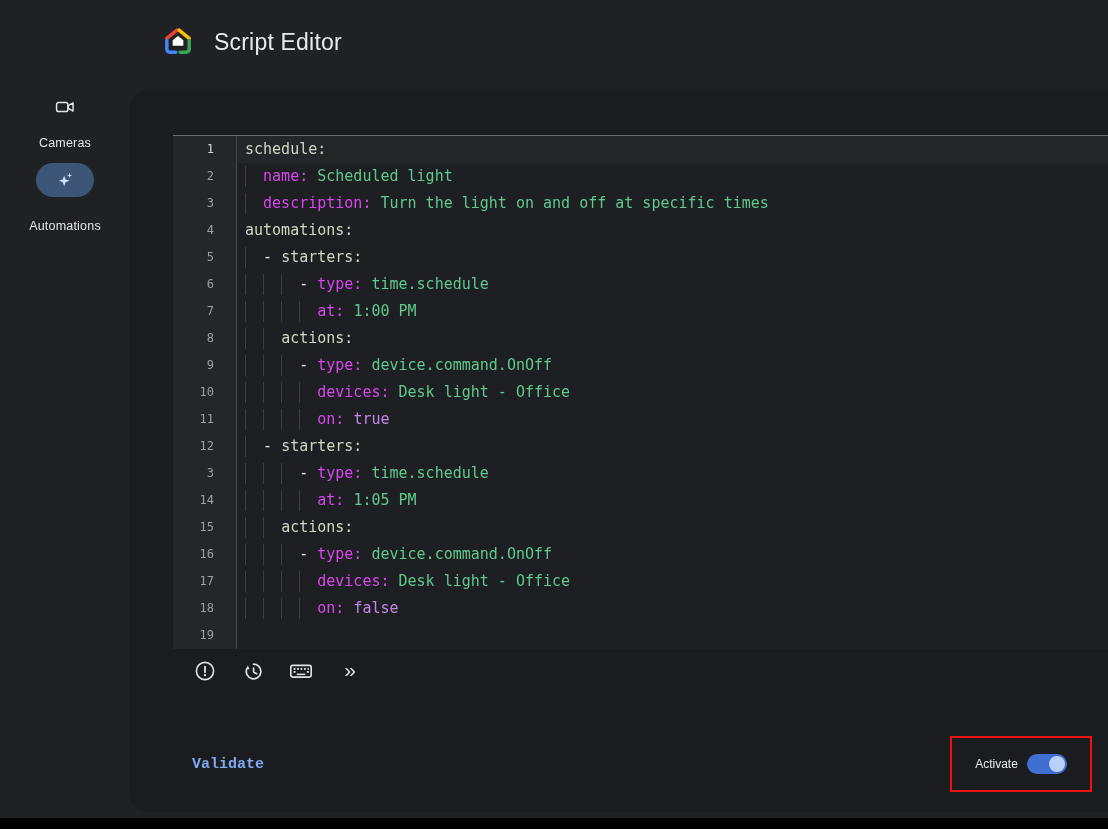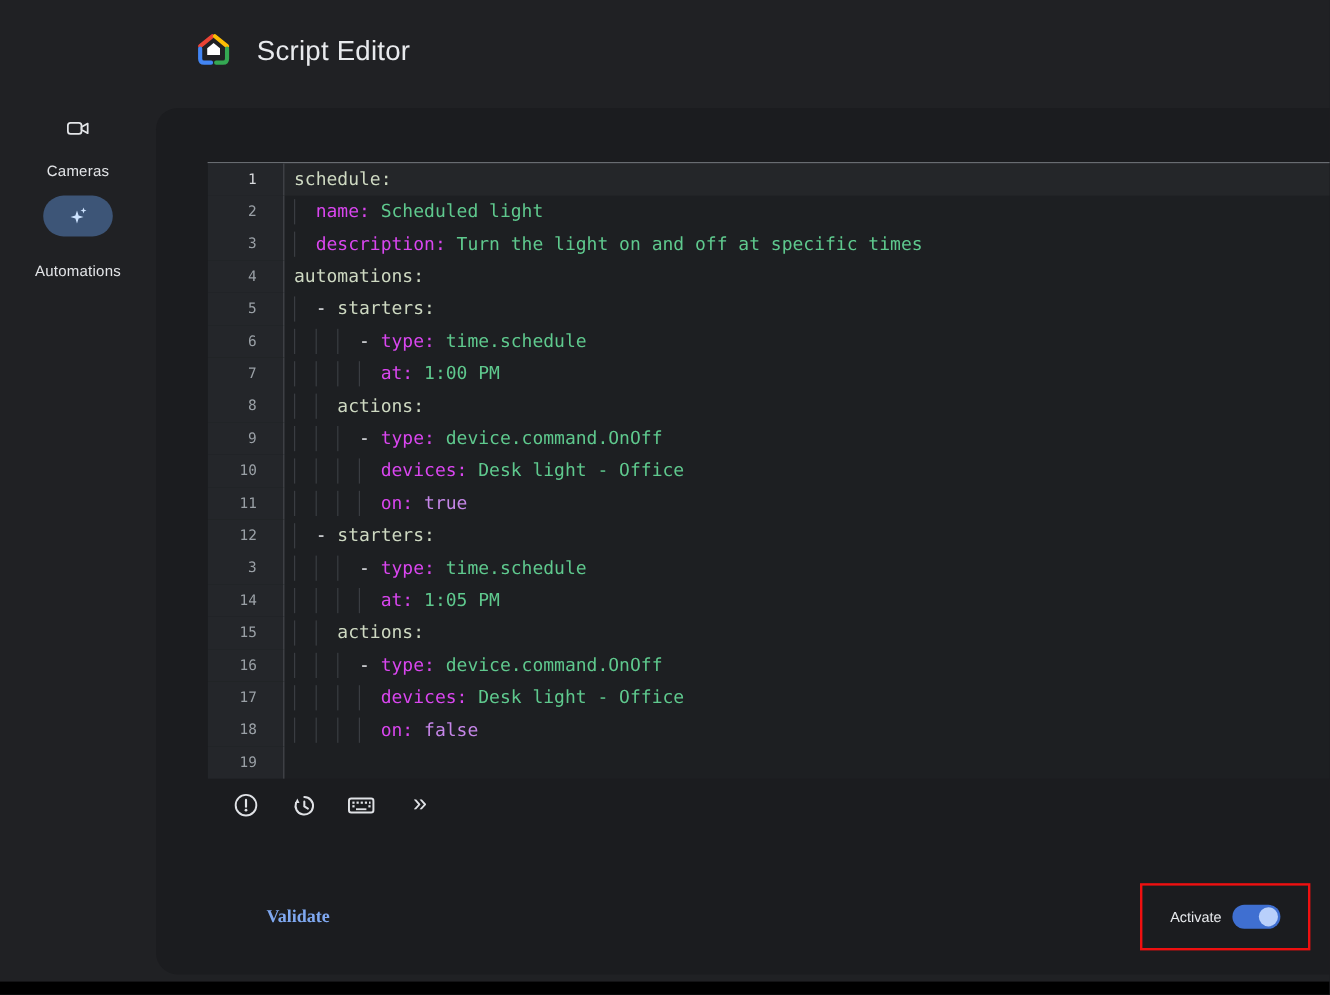--- a/index.html
+++ b/index.html
@@ -50,22 +50,22 @@
   .tb-icon { width:26px; height:26px; display:flex; align-items:center; justify-content:center;
              color:#e0e2e6; cursor:pointer; }
   .tb-icon svg { display:block; }
   .chevrons { font-size:21px; color:#e0e2e6; letter-spacing:-2px; padding-bottom:3px; }
 
   
   .footer { position:absolute; left:56px; right:24px; top:645px; height:58px; display:flex; align-items:center; }
   .save-btn { height:52px; min-width:104px; padding:0 34px; border:none; border-radius:26px;
               background:#4c7cc7; color:#ffffff; font-size:15px; font-weight:700;
               font-family:"Liberation Sans", sans-serif; cursor:pointer; }
-  .validate-btn { margin-left:30px; background:none; border:none; color:#7fa8f0;
-                  font-size:15px; font-weight:700; font-family:Liberation Serif, serif; cursor:pointer; }
+  .validate-btn { background:none; border:none; color:#7fa8f0;
+                  font-size:15px; font-weight:700; font-family:Liberation Mono, monospace; cursor:pointer; }
   .activate-box { position:absolute; right:16px; top:1px; width:142px; height:56px;
                   border:2px solid #ef1010; display:flex; align-items:center;
                   justify-content:center; gap:9px; }
   .activate-label { font-size:12px; color:#e8eaed; }
   .switch { position:relative; width:40px; height:20px; border-radius:10px; background:#3f6fd1; cursor:pointer; }
   .switch .knob { position:absolute; top:2px; right:2px; width:16px; height:16px; border-radius:50%; background:#b9d0fb; }
 
   .bottom-bar { position:absolute; left:0; right:0; bottom:0; height:11px; background:#000; }
 </style>
 </head>

